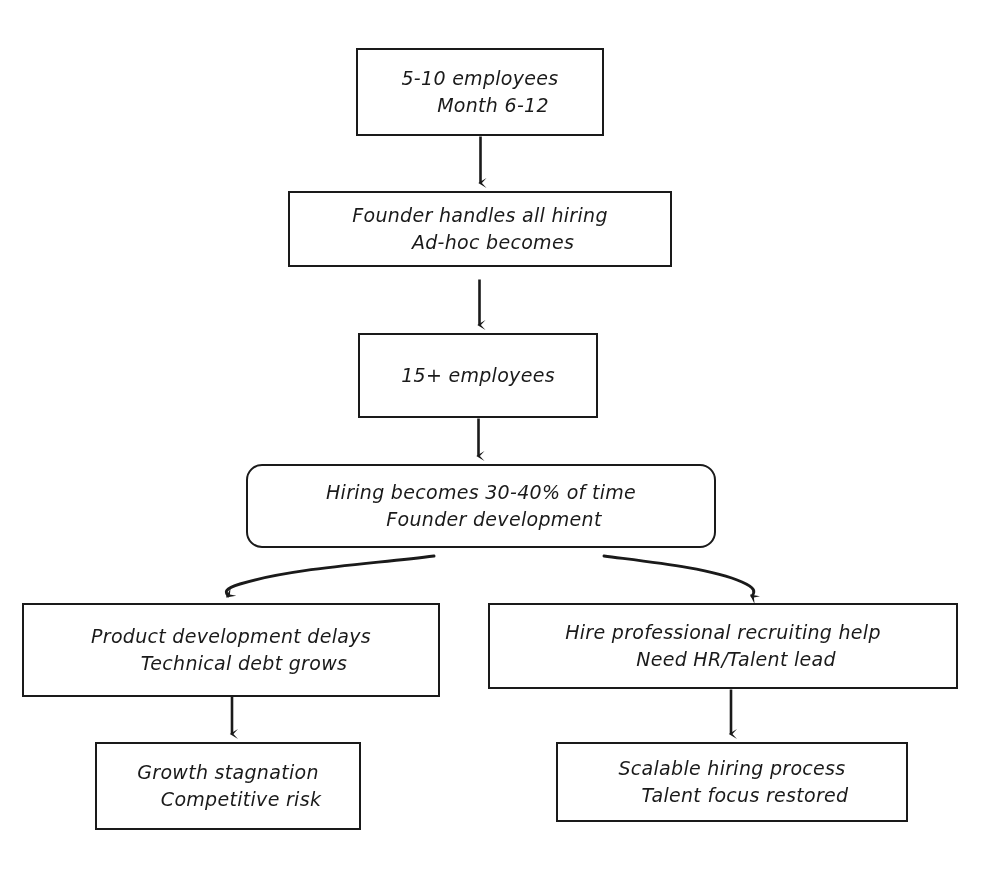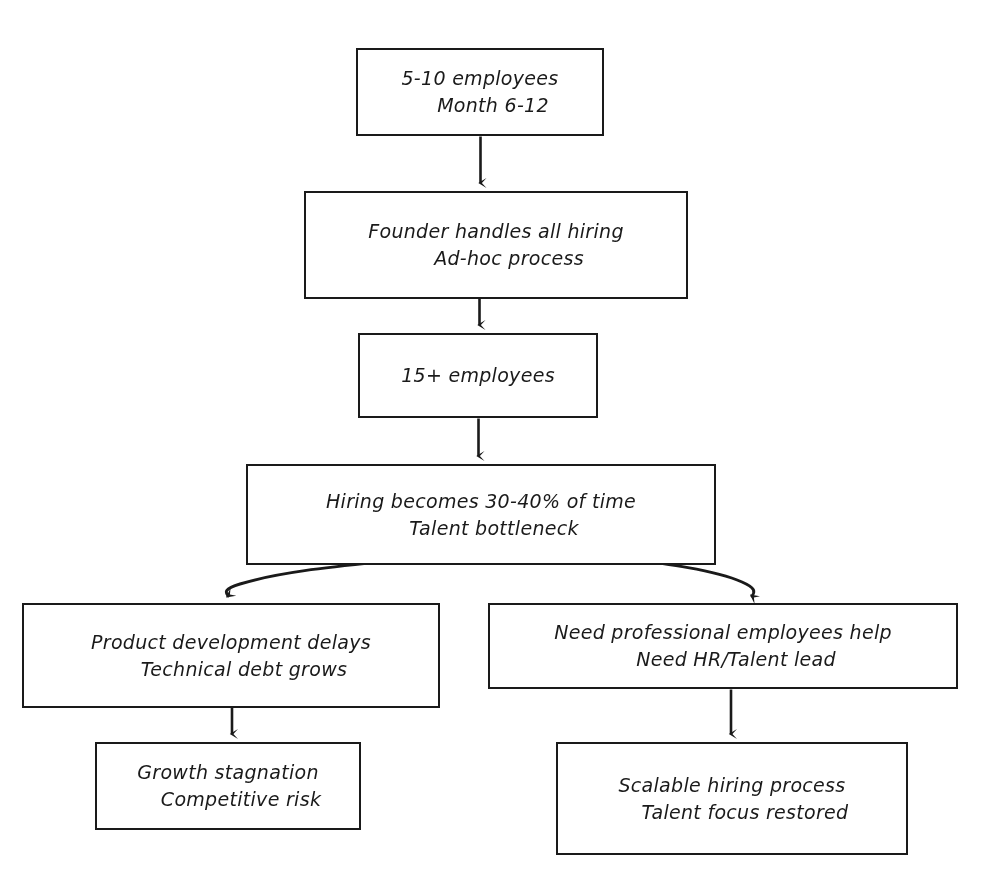--- a/index.html
+++ b/index.html
@@ -43,27 +43,27 @@
     color: #1a1a1a;
     line-height: 1.42;
     white-space: nowrap;
     letter-spacing: 0.3px;
   }
   .node-line.l2 {
     padding-left: 26px;
   }
   
   #box-start      { left: 356px; top: 48px;  width: 248px; height: 88px; }
-  #box-founder    { left: 304px; top: 191px; width: 384px; height: 108px; }
+  #box-founder    { left: 288px; top: 191px; width: 384px; height: 76px; }
   #box-fifteen    { left: 358px; top: 333px; width: 240px; height: 85px; }
-  #box-bottleneck { left: 246px; top: 464px; width: 470px; height: 101px; }
-  #box-product    { left: 22px;  top: 603px; width: 418px; height: 105px; }
+  #box-bottleneck { left: 246px; top: 464px; width: 470px; height: 84px; border-radius: 16px; }
+  #box-product    { left: 22px;  top: 603px; width: 418px; height: 94px; }
   #box-recruiting { left: 488px; top: 603px; width: 470px; height: 86px; }
   #box-growth     { left: 95px;  top: 742px; width: 266px; height: 88px; }
-  #box-scalable   { left: 556px; top: 742px; width: 352px; height: 113px; }
+  #box-scalable   { left: 556px; top: 742px; width: 352px; height: 80px; }
 </style>
 </head>
 <body>
 
 <div id="canvas">
 
   <svg id="flow-svg" viewBox="0 0 998 892" xmlns="http://www.w3.org/2000/svg">
     <defs>
       <marker id="arrowV" markerWidth="14" markerHeight="14" refX="5.6" refY="6.4" orient="auto" markerUnits="userSpaceOnUse">
         <path d="M 0.6 0.4 L 5.6 8.6 L 10.6 0.4 L 5.6 5.0 Z" fill="#1a1a1a"></path>
@@ -88,39 +88,39 @@
     <path d="M 731 689.5 L 731 734" stroke="#1a1a1a" stroke-width="2.6" fill="none" stroke-linecap="butt" marker-end="url(#arrowV)"></path>
   </svg>
 
   <div class="node-box" id="box-start">
     <span class="node-line">5-10 employees</span>
     <span class="node-line l2">Month 6-12</span>
   </div>
 
   <div class="node-box" id="box-founder">
     <span class="node-line">Founder handles all hiring</span>
-    <span class="node-line l2">Ad-hoc process</span>
+    <span class="node-line l2">Ad-hoc becomes</span>
   </div>
 
   <div class="node-box" id="box-fifteen">
     <span class="node-line">15+ employees</span>
   </div>
 
   <div class="node-box" id="box-bottleneck">
     <span class="node-line">Hiring becomes 30-40% of time</span>
-    <span class="node-line l2">Talent bottleneck</span>
+    <span class="node-line l2">Founder development</span>
   </div>
 
   <div class="node-box" id="box-product">
     <span class="node-line">Product development delays</span>
     <span class="node-line l2">Technical debt grows</span>
   </div>
 
   <div class="node-box" id="box-recruiting">
-    <span class="node-line">Need professional employees help</span>
+    <span class="node-line">Hire professional recruiting help</span>
     <span class="node-line l2">Need HR/Talent lead</span>
   </div>
 
   <div class="node-box" id="box-growth">
     <span class="node-line">Growth stagnation</span>
     <span class="node-line l2">Competitive risk</span>
   </div>
 
   <div class="node-box" id="box-scalable">
     <span class="node-line">Scalable hiring process</span>

